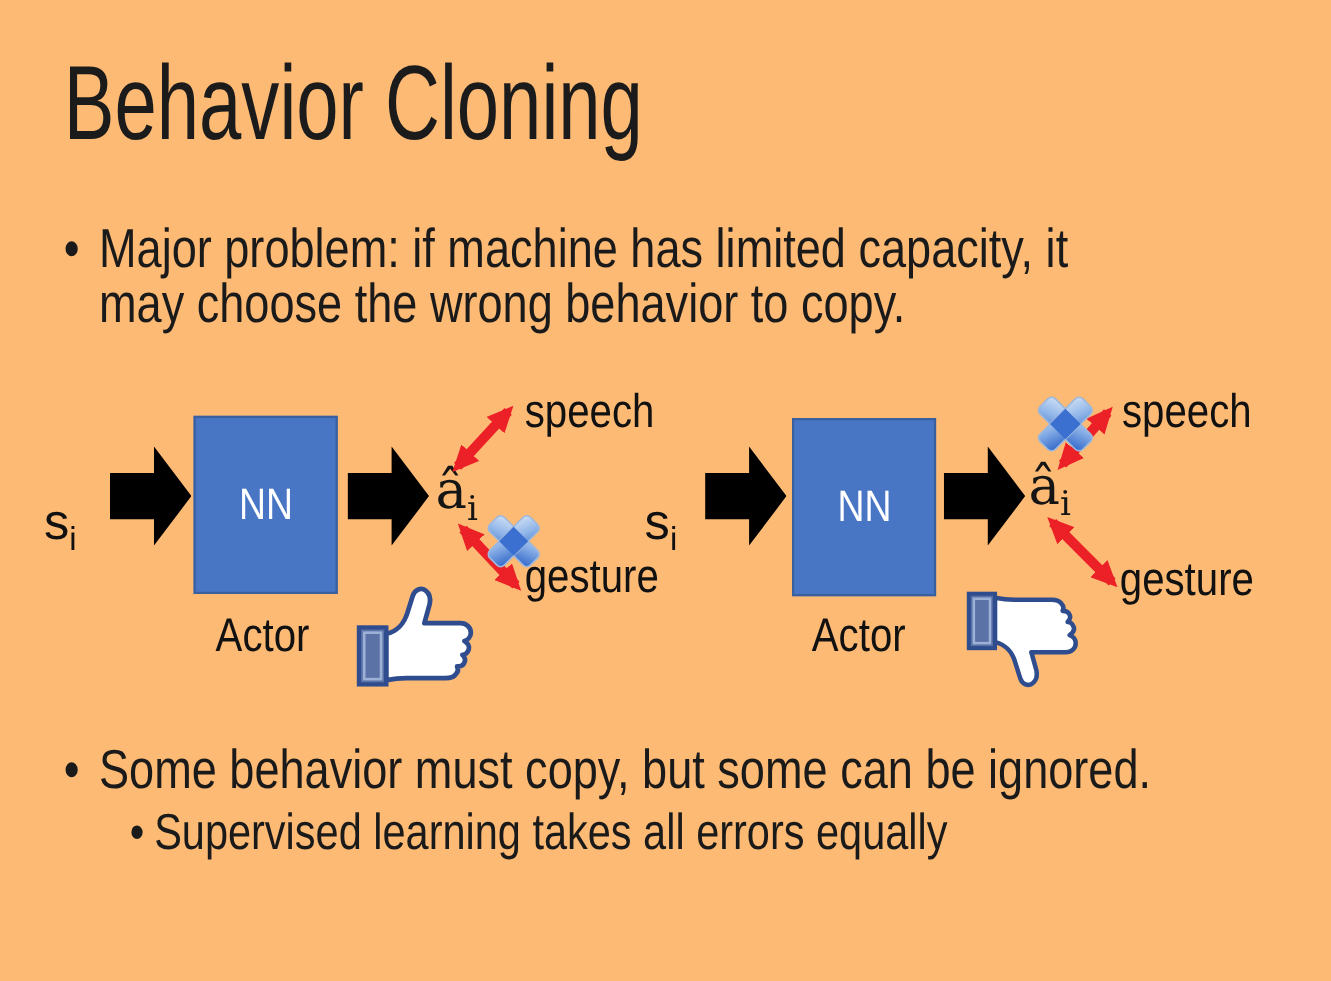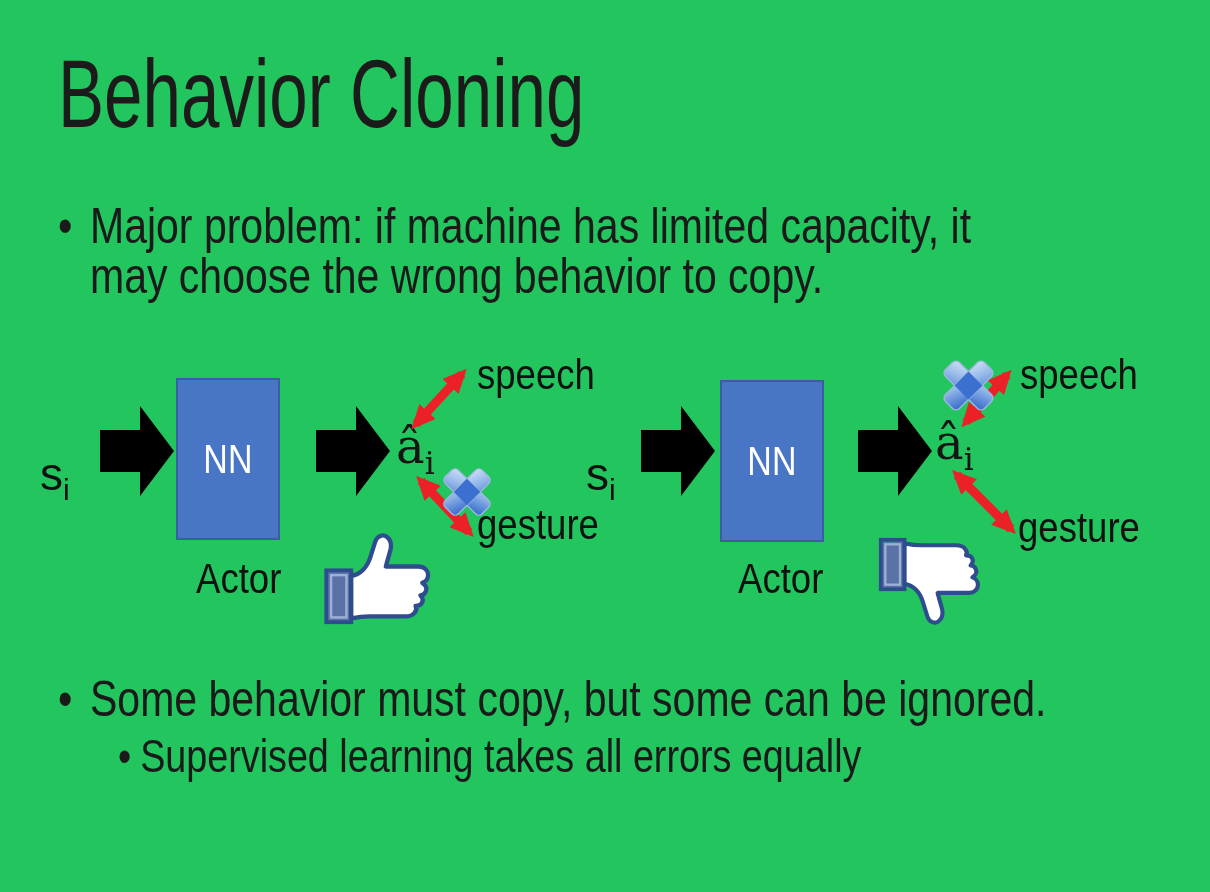--- a/index.html
+++ b/index.html
@@ -1,35 +1,35 @@
 <!DOCTYPE html>
 <html><head>
 <meta charset="utf-8">
 <style>
   html,body{margin:0;padding:0;background:#ffffff;}
-  .slide{position:relative;width:1210px;height:892px;background:#22c55e;overflow:hidden;
+  .slide{position:relative;width:1210px;height:892px;background:#fdba74;overflow:hidden;
          font-family:"Liberation Sans",sans-serif;color:#1c1c1c;}
   .abs{position:absolute;}
   .title{position:absolute;left:58px;top:46px;margin:0;font-size:96px;font-weight:400;
          line-height:96px;white-space:nowrap;transform:scaleX(0.72);transform-origin:0 0;color:#1b1b1b;}
   .bullet{position:absolute;display:flex;align-items:flex-start;transform:scaleX(0.82);
           transform-origin:0 0;font-size:50px;line-height:50px;color:#1a1a1a;white-space:nowrap;}
   .b1{left:58px;top:201px;}
   .b2{left:58px;top:674px;}
   .b3{left:118px;top:733px;font-size:46px;line-height:46px;}
   .dot{flex:none;width:39px;}
   .b3 .dot{width:27px;}
   .dlabel{position:absolute;font-size:43px;line-height:43px;white-space:nowrap;
           transform:scaleX(0.85);transform-origin:0 0;color:#111;}
   .si{position:absolute;font-size:46px;line-height:46px;color:#111;margin-top:31px;}
   .si sub{font-size:30px;line-height:0;}
   .ai{position:absolute;font-family:"DejaVu Serif",serif;font-size:48px;
       line-height:48px;color:#151515;}
   .ai sub{font-size:31px;line-height:0;}
-  .nnbox{position:absolute;width:104px;height:162px;background:#4876c5;border:2px solid #3a5f9e;
+  .nnbox{position:absolute;width:131px;height:162px;background:#4876c5;border:2px solid #3a5f9e;
          box-sizing:border-box;display:flex;align-items:center;justify-content:center;}
   .nnlabel{color:#ffffff;font-size:40px;transform:scaleX(0.85);}
   svg{display:block;}
   .overlay{position:absolute;left:0;top:0;pointer-events:none;}
 </style>
 </head>
 <body>
 
 <div class="slide">
 

